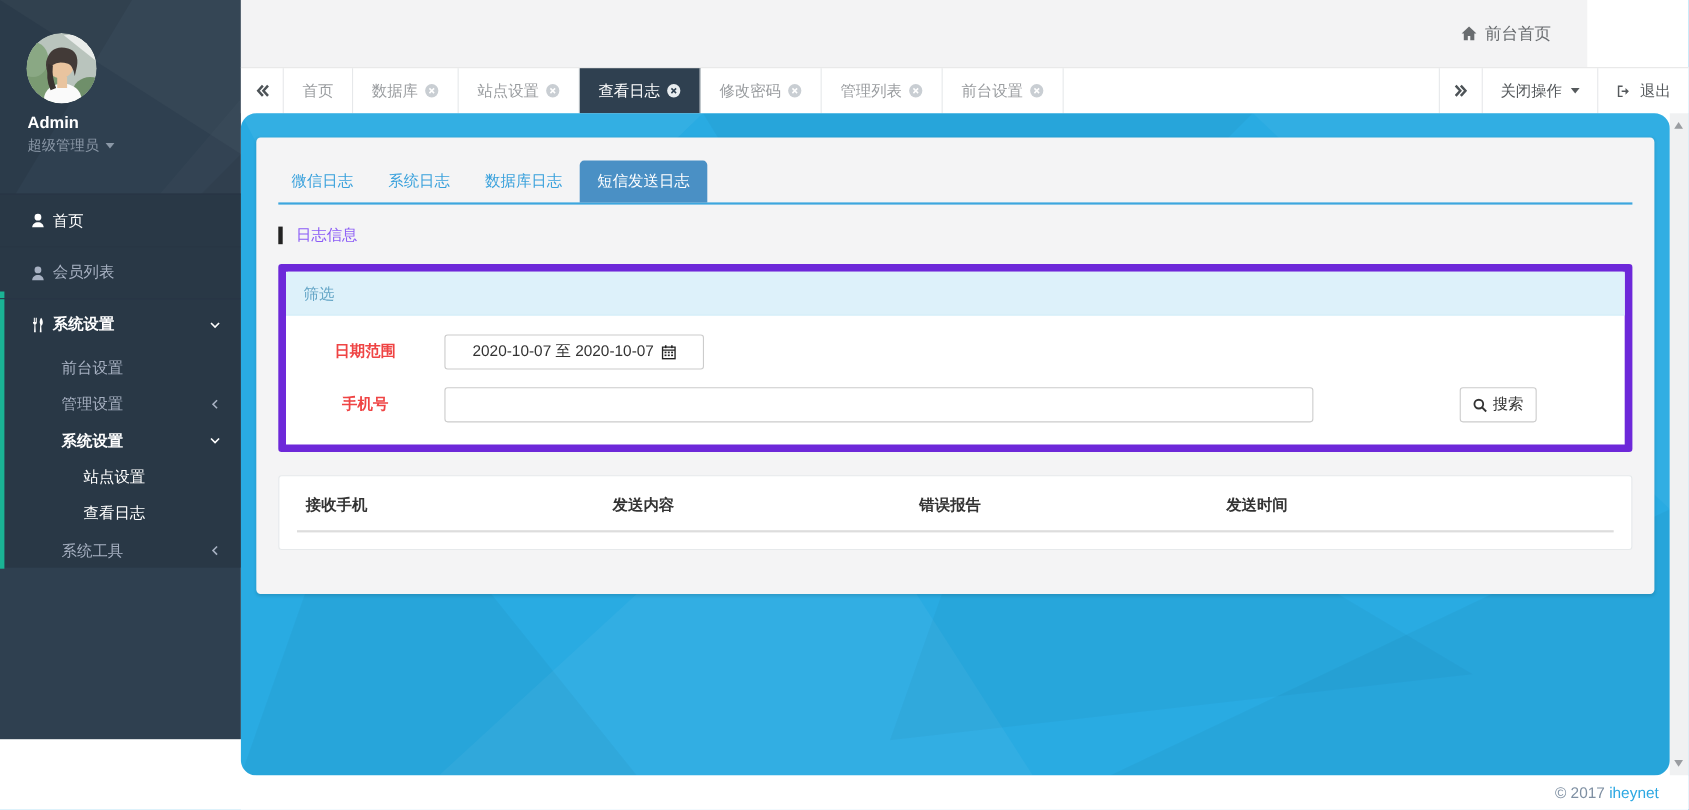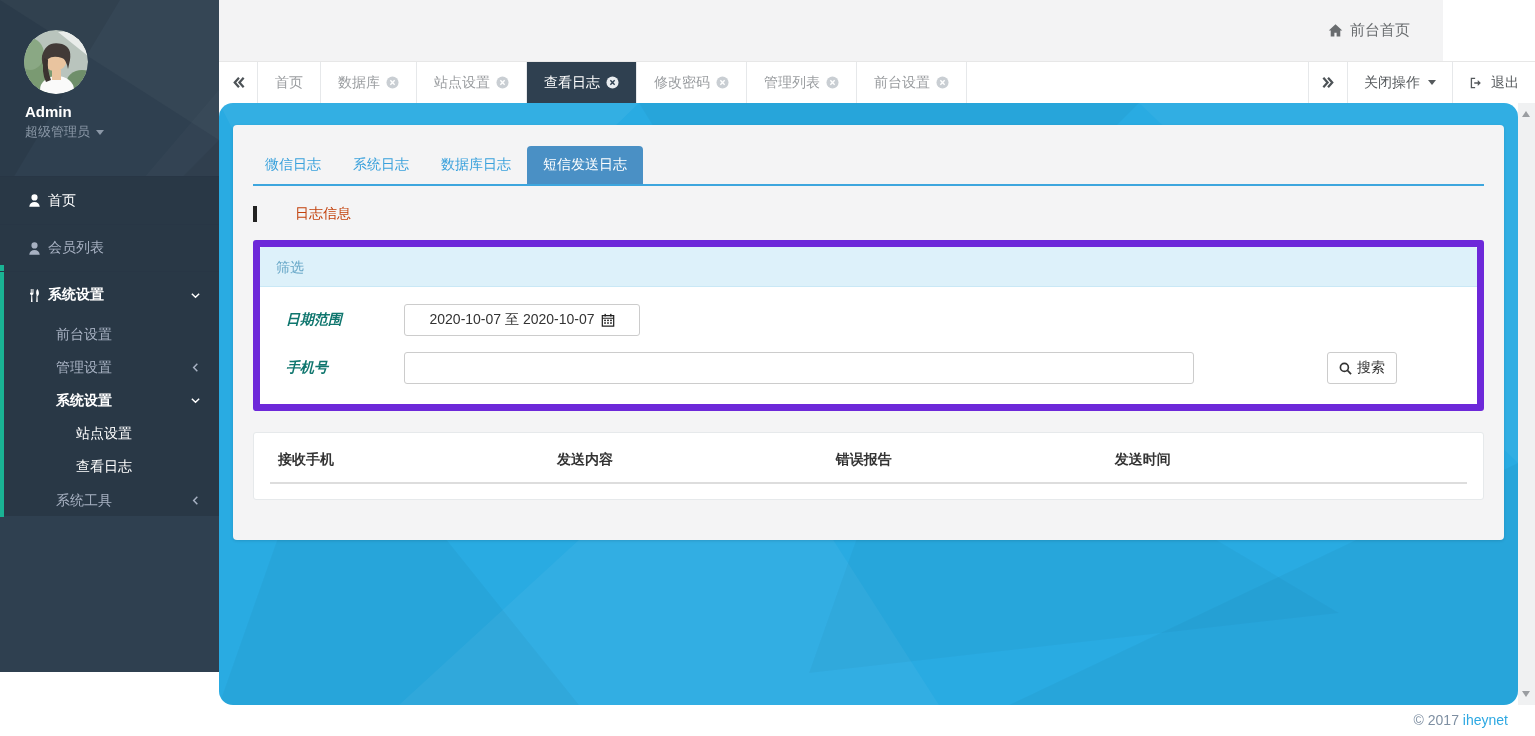--- a/index.html
+++ b/index.html
@@ -53,28 +53,28 @@
 
   .panel { position:absolute; left:14px; top:22px; width:1271px; height:415px; background:#f4f4f5; border-radius:4px; box-shadow:0 1px 3px rgba(0,0,0,.12); }
 
   .itabs { display:flex; align-items:flex-end; padding:19px 0 0 16px; height:59px; }
   .itab-link { padding:10px 16px; color:#39a1dc; cursor:pointer; }
   .itab-active { background:#4a90c5; color:#fff; border-radius:4px 4px 0 0; cursor:default; }
   .tabline { height:2px; background:#3da6de; margin:0 20px; }
 
   .sechead { margin:19px 20px 0; display:flex; align-items:center; height:17px; }
   .sechead-bar { width:4px; height:16px; background:#222; margin-right:12px; }
-  .sechead-t { color:#c2410c; font-size:14px;margin-left:26px; }
+  .sechead-t { color:#8b5cf6; font-size:14px; }
 
   .filterbox { margin:18px 20px 0; height:171px; border:7px solid #6d28d9; border-radius:3px; background:#fff; }
   .filter-hd { height:40px; line-height:40px; background:#ddf1fa; border-bottom:1px solid #c9e8f6; color:#64a5c6; padding-left:16px; border-radius:2px 2px 0 0; }
   .f-row { display:flex; align-items:center; height:32px; }
   .f-row1 { margin-top:17px; }
   .f-row2 { margin-top:16px; }
-  .f-label { width:92px; margin-left:26px; text-align:left; font-weight:bold; color:#0f766e; flex:none;font-style:italic; }
+  .f-label { width:92px; margin-left:26px; text-align:center; font-weight:bold; color:#ef4444; flex:none; }
   .f-input { margin-left:26px; height:32px; border:1px solid #ccc; border-radius:3px; background:#fff; padding:0 10px; font-size:14px; color:#333; font-family:inherit; outline:none; }
   .date-wrap { margin-left:26px; width:236px; height:32px; border:1px solid #ccc; border-radius:3px; background:#fff; display:flex; align-items:center; justify-content:center; gap:6px; color:#333; cursor:pointer; }
   .date-wrap svg { width:14px; height:14px; color:#222; }
   .phone-input { width:790px; }
   .search-btn { margin-left:133px; width:70px; height:32px; border:1px solid #ccc; border-radius:3px; background:#fff; display:flex; align-items:center; justify-content:center; gap:5px; color:#333; font-size:14px; cursor:pointer; }
   .search-btn svg { width:13px; height:13px; }
 
   .tablebox { margin:21px 20px 0; height:68px; background:#fff; border:1px solid #e6e9eb; border-radius:3px; padding:16px 16px 13px; }
   .thead { display:flex; line-height:20px; margin-bottom:13px; }
   .th { font-weight:bold; color:#333; padding-left:8px; width:23.3%; flex:none; }

